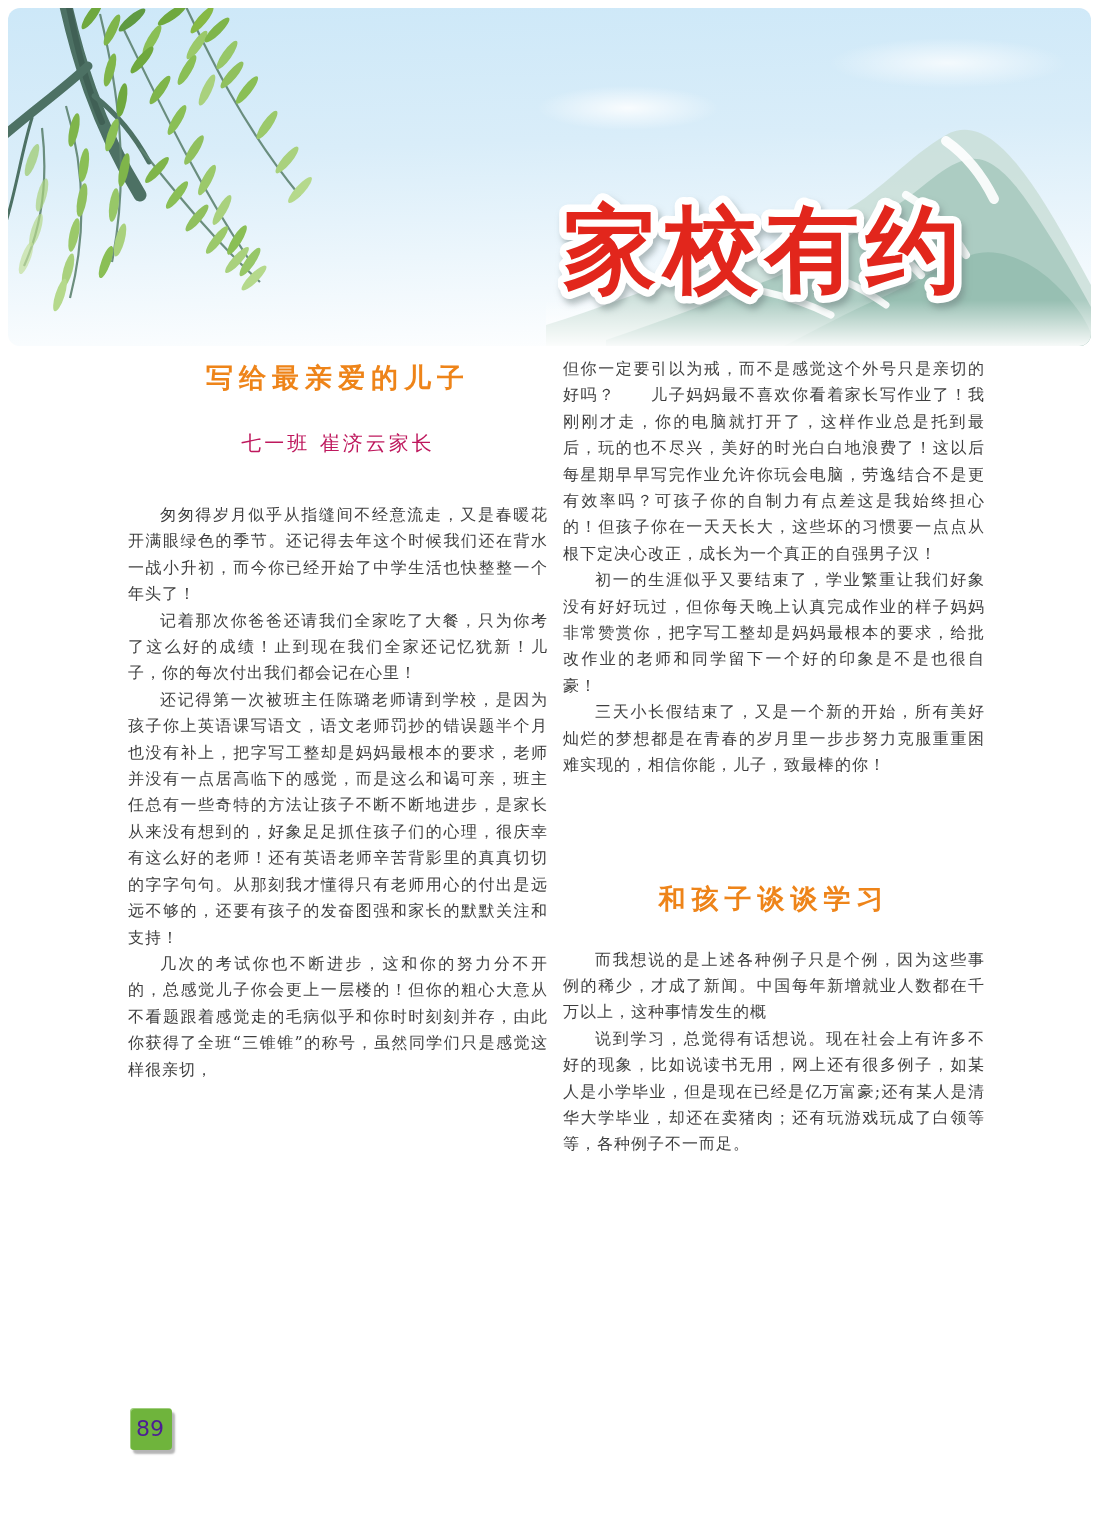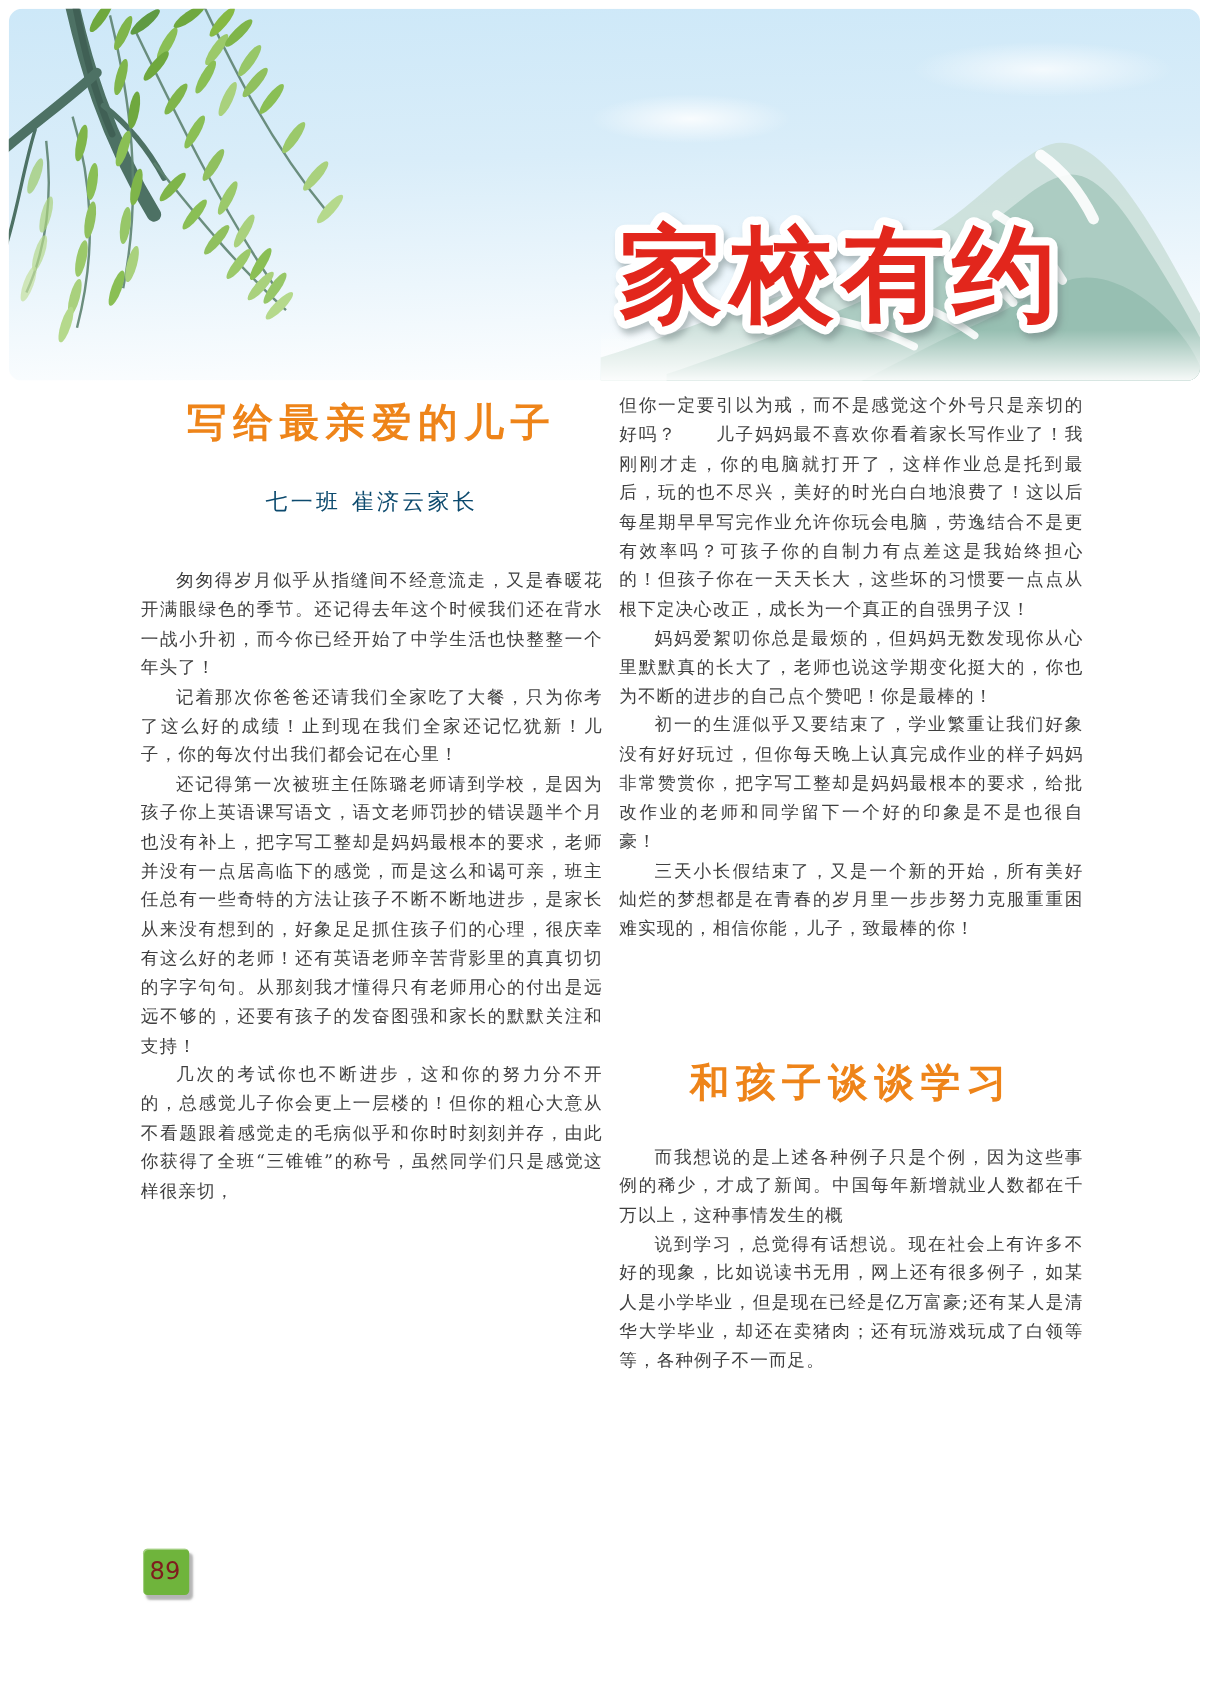--- a/index.html
+++ b/index.html
@@ -20,33 +20,33 @@
        filter:drop-shadow(3px 5px 3px rgba(110,125,125,.5));}
   .title-svg text{font-family:"DejaVu Sans",sans-serif;font-weight:bold;
        font-size:94px;letter-spacing:7px;}
   .t-stroke{fill:#ffffff;stroke:#ffffff;stroke-width:15;stroke-linejoin:round;}
   .t-fill{fill:#e2261c;}
 
   
   .col{position:absolute;width:420px;}
   .col-left{left:128px;top:352px;}
   .col-right{left:563px;top:356px;width:422px;}
-  .art-title{color:#ee8419;font-size:36px;font-weight:bold;text-align:center;
+  .art-title{color:#ee8419;font-size:27px;font-weight:bold;text-align:center;
        letter-spacing:6px;margin:8px 0 34px;font-family:"DejaVu Serif",serif;}
   .art-title.second{margin:102px 0 30px;}
-  .byline{text-align:center;font-size:20px;letter-spacing:3px;color:#0c4a6e;
+  .byline{text-align:center;font-size:20px;letter-spacing:3px;color:#be185d;
        margin:0 0 46px;line-height:26px;}
   .byline.second{margin:0 0 40px;}
   .body{font-size:16px;line-height:26.4px;letter-spacing:1px;color:#3f3f3f;
        text-align:justify;margin:0;}
   .indent{text-indent:2em;}
 
   
   .pagenum{position:absolute;left:130px;top:1408px;width:42px;height:42px;
-       background:#6fb43c;border-radius:4px;color:#7f1d1d;font-size:22px;
+       background:#6fb43c;border-radius:4px;color:#4c1d95;font-size:22px;
        font-family:"DejaVu Sans",sans-serif;line-height:42px;padding-left:6px;
        box-sizing:border-box;
        box-shadow:3px 4px 2px rgba(120,120,120,.55), inset 1px 1px 0 rgba(255,255,255,.35);}
 </style>
 </head>
 <body>
 
 <div class="page">
 
   <header class="sky">
@@ -148,21 +148,20 @@
     <h2 class="art-title">写给最亲爱的儿子</h2>
     <p class="byline">七一班 崔济云家长</p>
     <p class="body indent">匆匆得岁月似乎从指缝间不经意流走，又是春暖花开满眼绿色的季节。还记得去年这个时候我们还在背水一战小升初，而今你已经开始了中学生活也快整整一个年头了！</p>
     <p class="body indent">记着那次你爸爸还请我们全家吃了大餐，只为你考了这么好的成绩！止到现在我们全家还记忆犹新！儿子，你的每次付出我们都会记在心里！</p>
     <p class="body indent">还记得第一次被班主任陈璐老师请到学校，是因为孩子你上英语课写语文，语文老师罚抄的错误题半个月也没有补上，把字写工整却是妈妈最根本的要求，老师并没有一点居高临下的感觉，而是这么和谒可亲，班主任总有一些奇特的方法让孩子不断不断地进步，是家长从来没有想到的，好象足足抓住孩子们的心理，很庆幸有这么好的老师！还有英语老师辛苦背影里的真真切切的字字句句。从那刻我才懂得只有老师用心的付出是远远不够的，还要有孩子的发奋图强和家长的默默关注和支持！</p>
     <p class="body indent">几次的考试你也不断进步，这和你的努力分不开的，总感觉儿子你会更上一层楼的！但你的粗心大意从不看题跟着感觉走的毛病似乎和你时时刻刻并存，由此你获得了全班“三锥锥”的称号，虽然同学们只是感觉这样很亲切，</p>
   </section>
 
   <section class="col col-right">
     <p class="body">但你一定要引以为戒，而不是感觉这个外号只是亲切的好吗？　　儿子妈妈最不喜欢你看着家长写作业了！我刚刚才走，你的电脑就打开了，这样作业总是托到最后，玩的也不尽兴，美好的时光白白地浪费了！这以后每星期早早写完作业允许你玩会电脑，劳逸结合不是更有效率吗？可孩子你的自制力有点差这是我始终担心的！但孩子你在一天天长大，这些坏的习惯要一点点从根下定决心改正，成长为一个真正的自强男子汉！</p>
-    <p class="body indent">妈妈爱絮叨你总是最烦的，但妈妈无数发现你从心里默默真的长大了，老师也说这学期变化挺大的，你也为不断的进步的自己点个赞吧！你是最棒的！</p>
     <p class="body indent">初一的生涯似乎又要结束了，学业繁重让我们好象没有好好玩过，但你每天晚上认真完成作业的样子妈妈非常赞赏你，把字写工整却是妈妈最根本的要求，给批改作业的老师和同学留下一个好的印象是不是也很自豪！</p>
     <p class="body indent">三天小长假结束了，又是一个新的开始，所有美好 灿烂的梦想都是在青春的岁月里一步步努力克服重重困难实现的，相信你能，儿子，致最棒的你！</p>
 
     <h2 class="art-title second">和孩子谈谈学习</h2>
     <p class="body indent">而我想说的是上述各种例子只是个例，因为这些事例的稀少，才成了新闻。中国每年新增就业人数都在千万以上，这种事情发生的概</p>
     <p class="body indent">说到学习，总觉得有话想说。现在社会上有许多不好的现象，比如说读书无用，网上还有很多例子，如某人是小学毕业，但是现在已经是亿万富豪;还有某人是清华大学毕业，却还在卖猪肉；还有玩游戏玩成了白领等等，各种例子不一而足。</p>
   </section>
 
   <div class="pagenum">89</div>
 </div>

